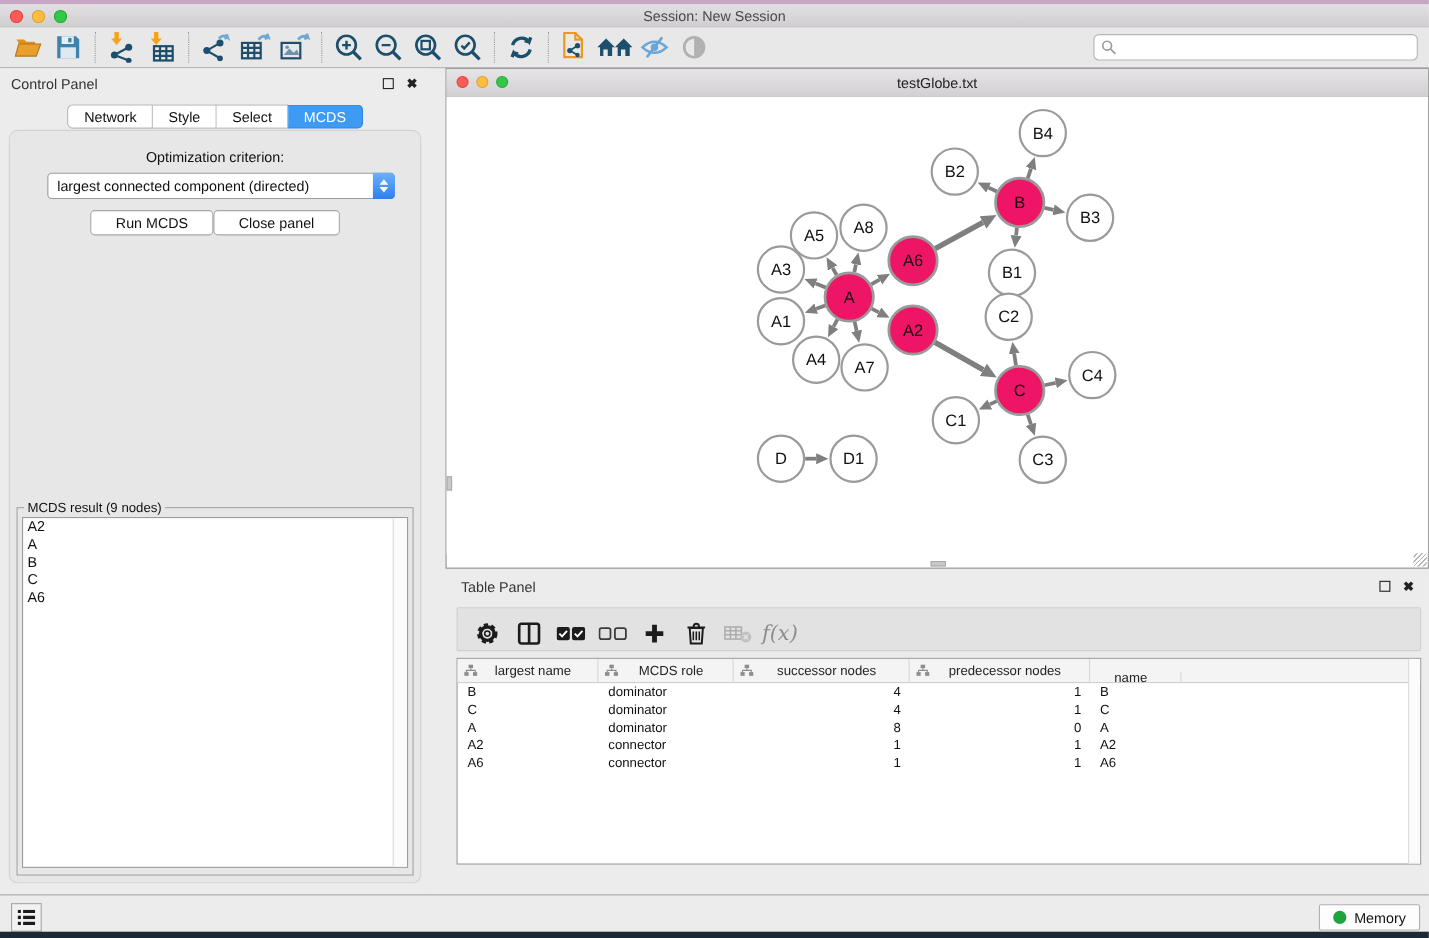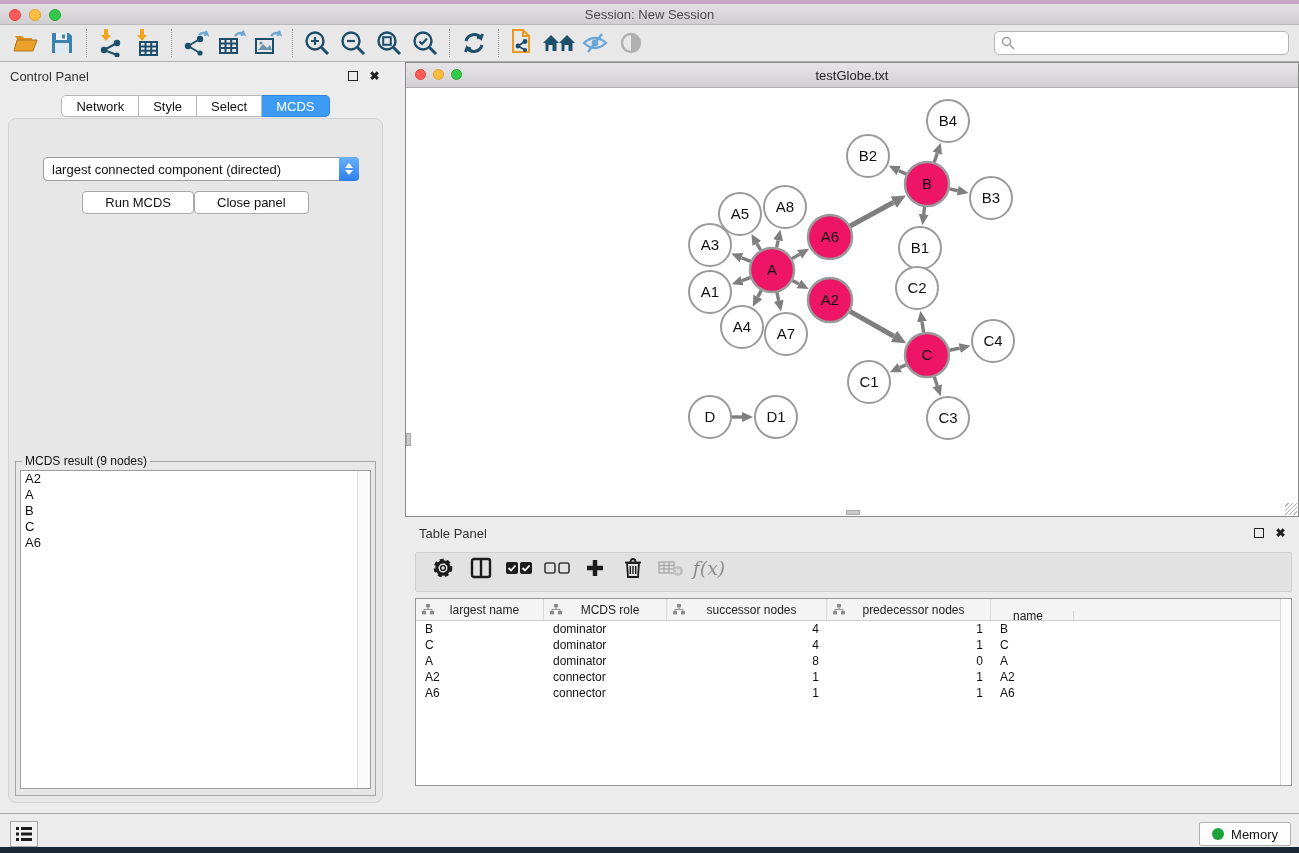--- a/index.html
+++ b/index.html
@@ -75,21 +75,21 @@
   .vscroll .handle { position:absolute; left:0; top:345px; width:5px; height:13px; background:#c9c9c9; border:1px solid #aaa; }
   .hscroll { position:absolute; left:0; bottom:0; width:892px; height:6px; }
   .hscroll .handle { position:absolute; left:440px; top:0; width:14px; height:5px; background:#c9c9c9; border:1px solid #aaa; }
   .resize-grip { position:absolute; right:1px; bottom:1px; width:12px; height:12px;
     background:repeating-linear-gradient(135deg, transparent 0 2px, #b3b3b3 2px 3px); }
 
   
   .table-panel { position:absolute; left:391px; top:520px; width:908px; height:293px; background:#ececec; }
   .tp-header { height:26px; display:flex; align-items:center; padding:0 12px 0 28px; }
   .tp-toolbar { position:absolute; left:24px; top:32px; width:877px; height:40px; background:#e2e2e2;
-    border:1px solid #d0d0d0; border-radius:2px; display:flex; align-items:flex-start; padding-left:10px; gap:4px; }
+    border:1px solid #d0d0d0; border-radius:2px; display:flex; align-items:flex-end; padding-left:10px; gap:4px; }
   .tpi { width:34px; height:30px; display:flex; align-items:center; justify-content:center; }
   .tpi.disabled { opacity:.45; }
   .fx-text { font-family:"DejaVu Serif", serif; font-style:italic; font-size:19px; color:#8d8d8d; }
   .ntable { position:absolute; left:24px; top:78px; width:877px; height:188px; background:#fff;
     border:1px solid #979797; }
   .ntable-header { display:flex; height:22px; background:#f4f4f4; border-bottom:1px solid #cfcfcf; }
   .th-cell { display:flex; align-items:center; border-right:1px solid #d8d8d8; font-size:12px; color:#222; }
   .th-cell .lbl { flex:1; text-align:center; padding-right:8px; }
   .th-cell .tree { margin-left:6px; }
   .tbody-row { display:flex; height:16px; }
@@ -270,20 +270,21 @@
       </div>
     <div class="wicon close-x">✖</div>
   </div>
   <div class="cp-tabs" id="cp-tabs">
       <div class="seg-tab">Network</div>
       <div class="seg-tab">Style</div>
       <div class="seg-tab">Select</div>
       <div class="seg-tab active">MCDS</div>
     </div>
   <div class="cp-content">
+    <div class="opt-label">Optimization criterion:</div>
     <div class="dropdown">
       <div class="dropdown-text">largest connected component (directed)</div>
       <div class="stepper">
           <div class="tri-up"></div>
           <div class="tri-down"></div>
         </div>
     </div>
     <div class="cp-buttons">
       <div class="std-btn">Run MCDS</div>
       <div class="std-btn">Close panel</div>

